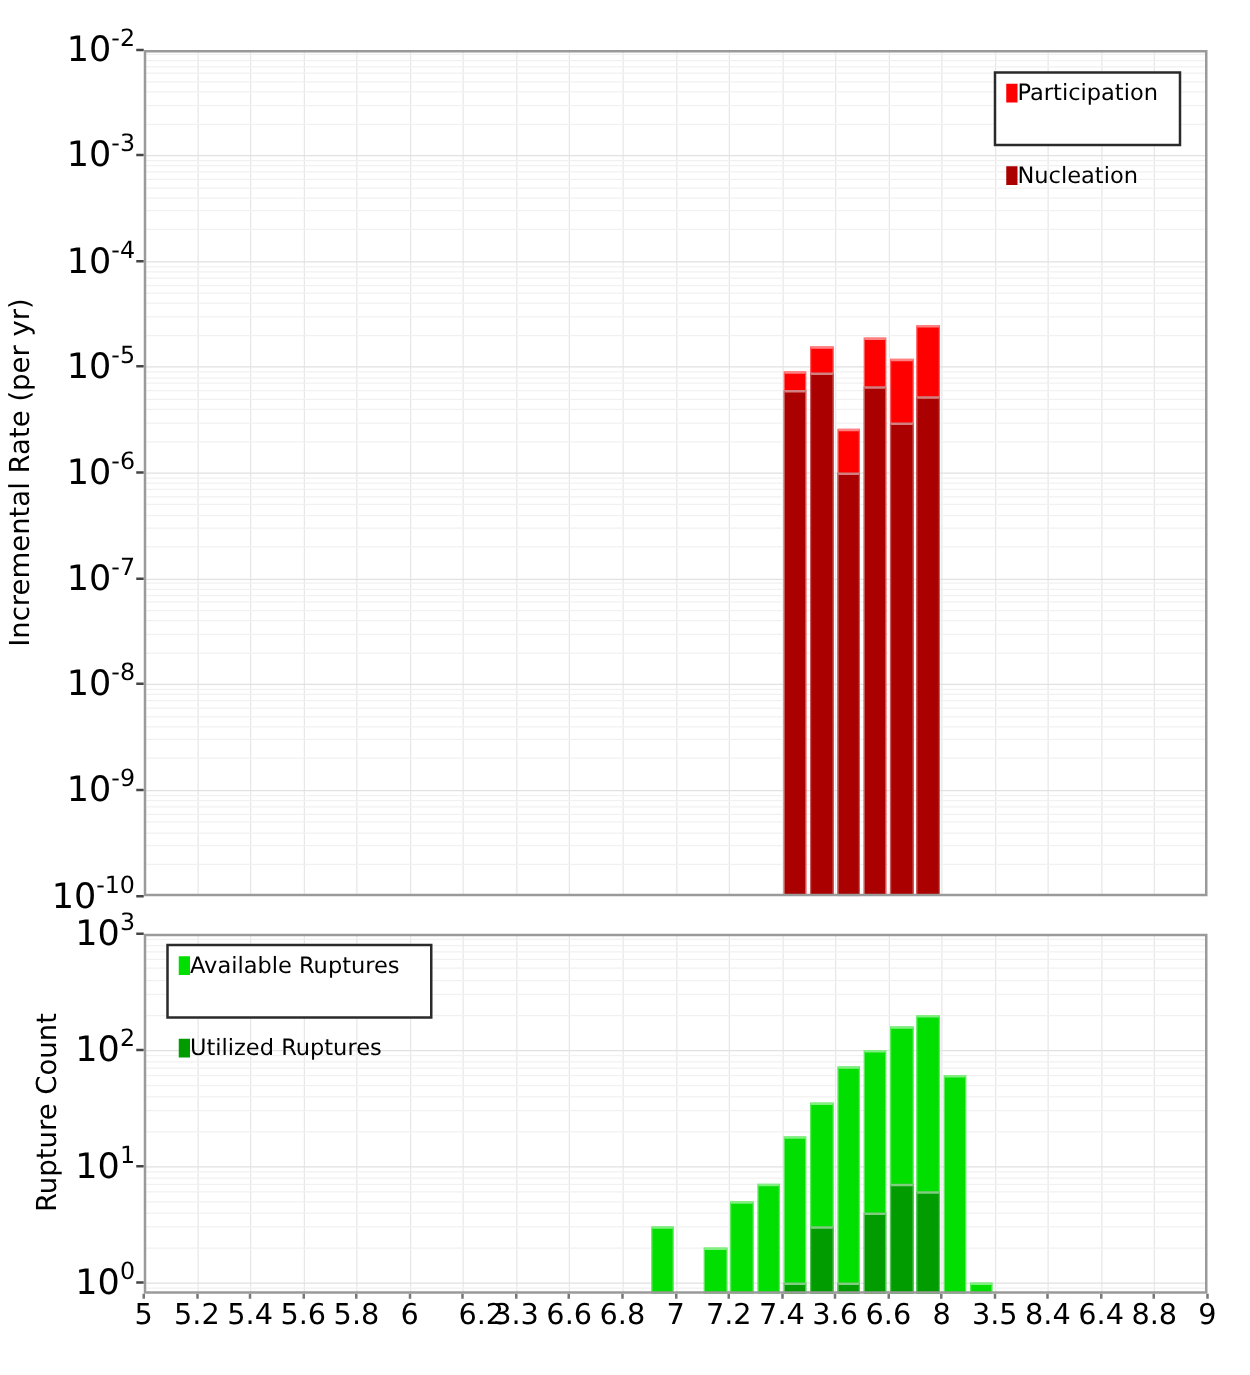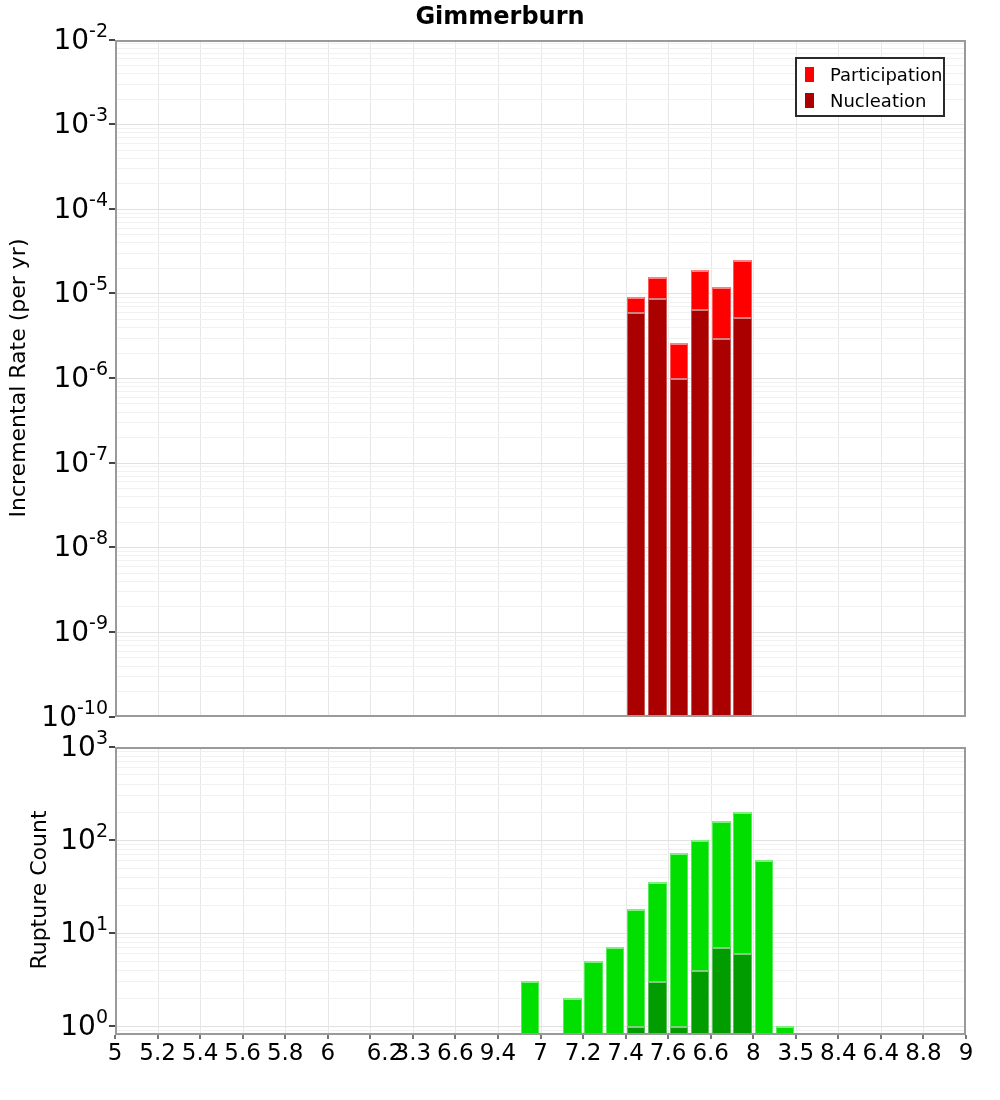--- a/index.html
+++ b/index.html
@@ -38,28 +38,27 @@
 
   .ylab{position:absolute;font-size:22px;white-space:nowrap;}
   #ylab-top{top:378px;left:17px;transform:translate(-50%,-50%) rotate(-90deg);}
   #ylab-bottom{top:890px;left:38px;transform:translate(-50%,-50%) rotate(-90deg);}
   .xlab{position:absolute;top:1066px;left:115px;width:851px;text-align:center;font-size:23px;}
 
   .legend{position:absolute;background:#fff;border:2px solid #2a2a2a;box-sizing:border-box;
           padding:4px 8px;display:flex;flex-direction:column;justify-content:center;gap:3px;z-index:5;}
   #legend-top{left:795px;top:57px;width:150px;height:60px;}
   #legend-bottom{left:133px;top:755px;width:213px;height:60px;}
-  .li{display:flex;align-items:center;gap:16px;font-size:18px;line-height:23px;white-space:nowrap;}
+  .li{display:flex;align-items:center;gap:0;font-size:18px;line-height:23px;white-space:nowrap;margin-top:40px;}
   .sw{width:9px;height:15px;flex:0 0 9px;}
 </style>
 </head>
 <body>
 
 <div id="page">
-  <div class="title">Gimmerburn</div>
 
   <div class="ylab" id="ylab-top">Incremental Rate (per yr)</div>
   <div class="ylab" id="ylab-bottom">Rupture Count</div>
 
   <div id="plot-top" class="plot">
       <div class="" style="position: absolute; inset: 0px;">
         <div class="vline" style="left: 42.55px;"></div>
         <div class="vline" style="left: 85.1px;"></div>
         <div class="vline" style="left: 127.65px;"></div>
         <div class="vline" style="left: 170.2px;"></div>
@@ -239,20 +238,30 @@
     <div class="li">
       <span class="sw" style="background: rgb(255, 0, 0);"></span>
       <span>Participation</span>
     </div>
     <div class="li">
       <span class="sw" style="background: rgb(170, 0, 0);"></span>
       <span>Nucleation</span>
     </div>
   </div>
 
+  <div id="legend-bottom" class="legend">
+    <div class="li">
+      <span class="sw" style="background: rgb(0, 223, 0);"></span>
+      <span>Available Ruptures</span>
+    </div>
+    <div class="li">
+      <span class="sw" style="background: rgb(0, 156, 0);"></span>
+      <span>Utilized Ruptures</span>
+    </div>
+  </div>
 <div class="ytick" style="top: 19.5px;">10<sup>-2</sup></div>
     <div class="ytickmark" style="top: 38.5px;"></div>
     <div class="ytick" style="top: 104.125px;">10<sup>-3</sup></div>
     <div class="ytickmark" style="top: 123.125px;"></div>
     <div class="ytick" style="top: 188.75px;">10<sup>-4</sup></div>
     <div class="ytickmark" style="top: 207.75px;"></div>
     <div class="ytick" style="top: 273.375px;">10<sup>-5</sup></div>
     <div class="ytickmark" style="top: 292.375px;"></div>
     <div class="ytick" style="top: 358px;">10<sup>-6</sup></div>
     <div class="ytickmark" style="top: 377px;"></div>
@@ -283,29 +292,29 @@
     <div class="xtick" style="left: 250.2px;">5.8</div>
     <div class="xtickmark" style="left: 284.2px;"></div>
     <div class="xtick" style="left: 292.75px;">6</div>
     <div class="xtickmark" style="left: 326.75px;"></div>
     <div class="xtick" style="left: 350px;">6.2</div>
     <div class="xtickmark" style="left: 369.3px;"></div>
     <div class="xtick" style="left: 377.85px;">3.3</div>
     <div class="xtickmark" style="left: 411.85px;"></div>
     <div class="xtick" style="left: 420.4px;">6.6</div>
     <div class="xtickmark" style="left: 454.4px;"></div>
-    <div class="xtick" style="left: 462.95px;">9.4</div>
+    <div class="xtick" style="left: 462.95px;">6.8</div>
     <div class="xtickmark" style="left: 496.95px;"></div>
     <div class="xtick" style="left: 505.5px;">7</div>
     <div class="xtickmark" style="left: 539.5px;"></div>
     <div class="xtick" style="left: 548.05px;">7.2</div>
     <div class="xtickmark" style="left: 582.05px;"></div>
     <div class="xtick" style="left: 590.6px;">7.4</div>
     <div class="xtickmark" style="left: 624.6px;"></div>
-    <div class="xtick" style="left: 633.15px;">7.6</div>
+    <div class="xtick" style="left: 633.15px;">3.6</div>
     <div class="xtickmark" style="left: 667.15px;"></div>
     <div class="xtick" style="left: 675.7px;">6.6</div>
     <div class="xtickmark" style="left: 709.7px;"></div>
     <div class="xtick" style="left: 718.25px;">8</div>
     <div class="xtickmark" style="left: 752.25px;"></div>
     <div class="xtick" style="left: 760.8px;">3.5</div>
     <div class="xtickmark" style="left: 794.8px;"></div>
     <div class="xtick" style="left: 803.35px;">8.4</div>
     <div class="xtickmark" style="left: 837.35px;"></div>
     <div class="xtick" style="left: 845.9px;">6.4</div>

